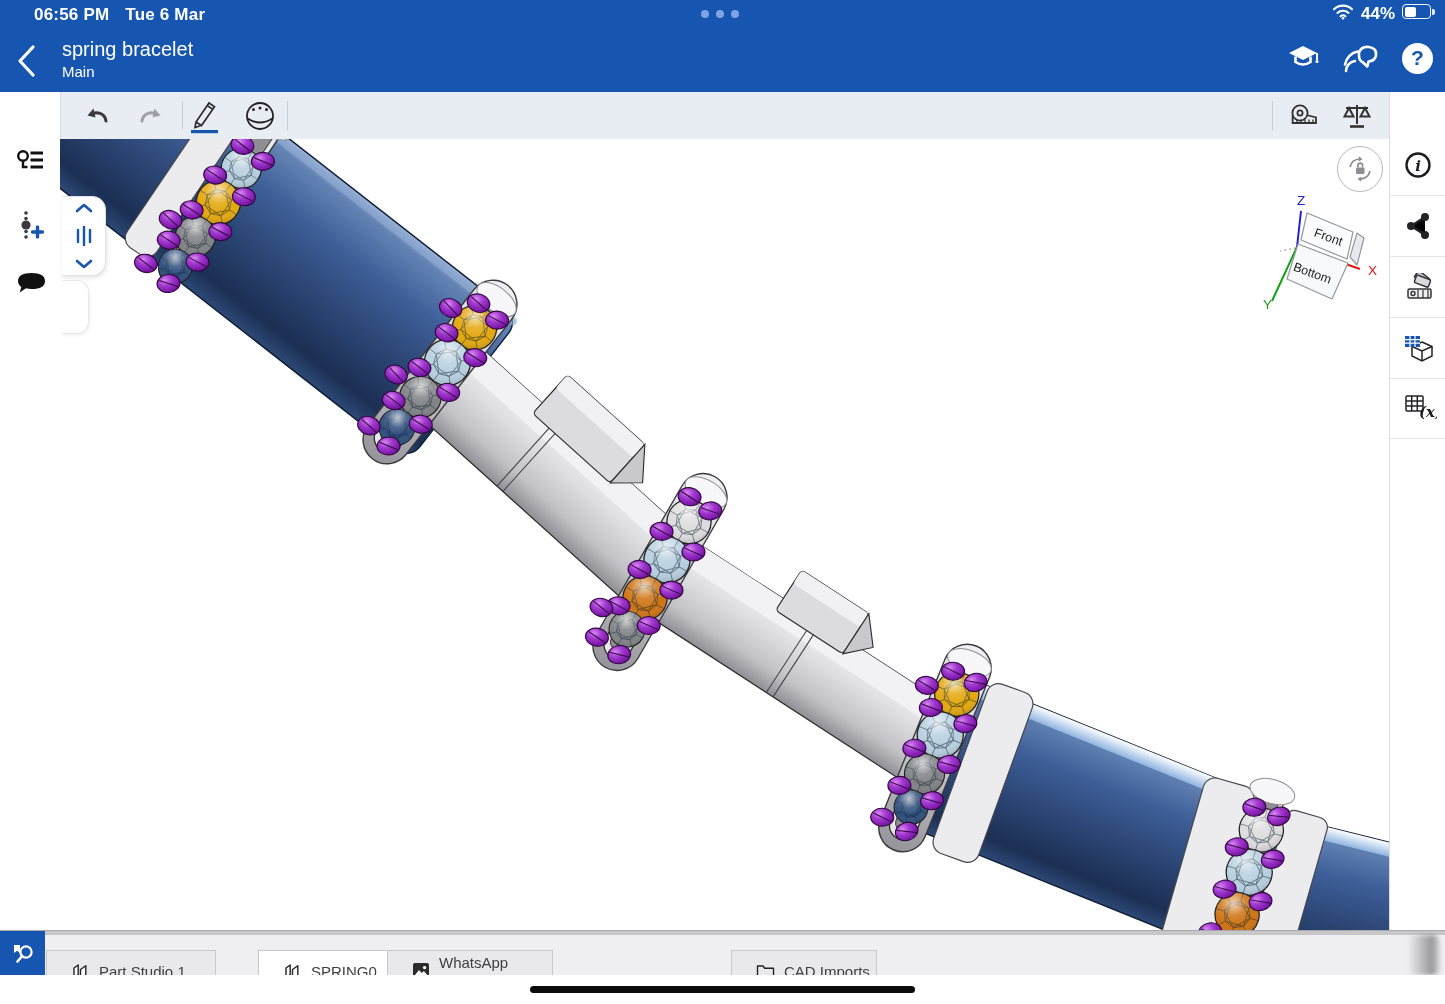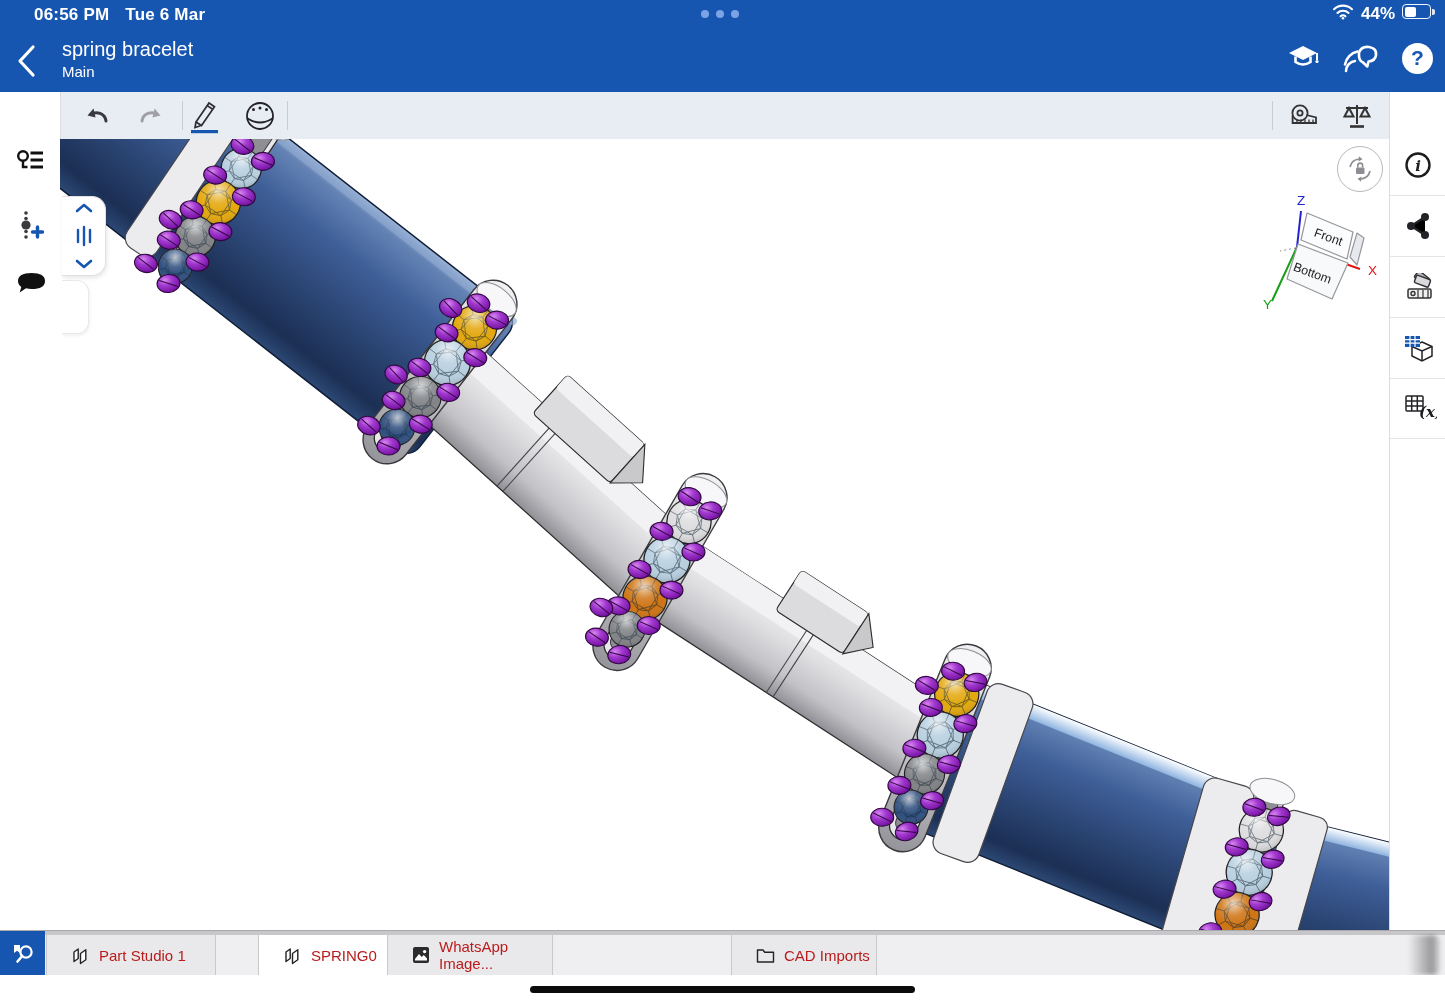--- a/index.html
+++ b/index.html
@@ -38,22 +38,22 @@
             border-radius:0 14px 14px 0;box-shadow:1px 2px 4px rgba(0,0,0,.10);display:flex;flex-direction:column;
             align-items:center;justify-content:space-between;padding:6px 0;box-sizing:border-box;}
   .rollback2{left:2px;top:141px;width:26px;height:52px;background:#fff;border:1px solid #E8E8EB;border-left:none;
              border-radius:0 12px 12px 0;box-shadow:1px 2px 3px rgba(0,0,0,.06);}
   .rotlock{left:1277px;top:7px;width:44px;height:44px;border-radius:50%;background:#fff;border:1.5px solid #B7B7BC;
            display:flex;align-items:center;justify-content:center;}
   
   .tab-bar{left:0;top:930px;width:1445px;height:45px;border-top:1px solid #A9A9AD;
            background:linear-gradient(#C7C7CA 0 4px,#EFEFF1 4px);}
   .tab-mgr{position:absolute;left:0;top:0;width:45px;height:45px;background:#1656B0;display:flex;align-items:center;justify-content:center;}
-  .tab{position:absolute;top:3px;height:42px;box-sizing:border-box;border:1px solid #C9C9CC;
-       display:flex;align-items:center;gap:9px;padding-left:24px;font-size:15px;color:#b91c1c;background:#E9E9EB;}
+  .tab{position:absolute;top:19px;height:42px;box-sizing:border-box;border:1px solid #C9C9CC;
+       display:flex;align-items:center;gap:9px;padding-left:24px;font-size:15px;color:#404040;background:#E9E9EB;}
   .tab.active{background:#fff;}
   .scroll-smudge{position:absolute;left:1408px;top:4px;width:32px;height:40px;
        background:linear-gradient(to right,rgba(80,80,84,0) 0%,rgba(80,80,84,.55) 75%,rgba(80,80,84,.15) 100%);
        filter:blur(2px);border-radius:6px;}
   .home-area{left:0;top:975px;width:1445px;height:29px;background:#fff;}
   .home-ind{left:530px;top:11px;width:385px;height:7px;border-radius:4px;background:#0b0b0b;}
   svg{display:block;}
 </style>
 </head>
 <body>

